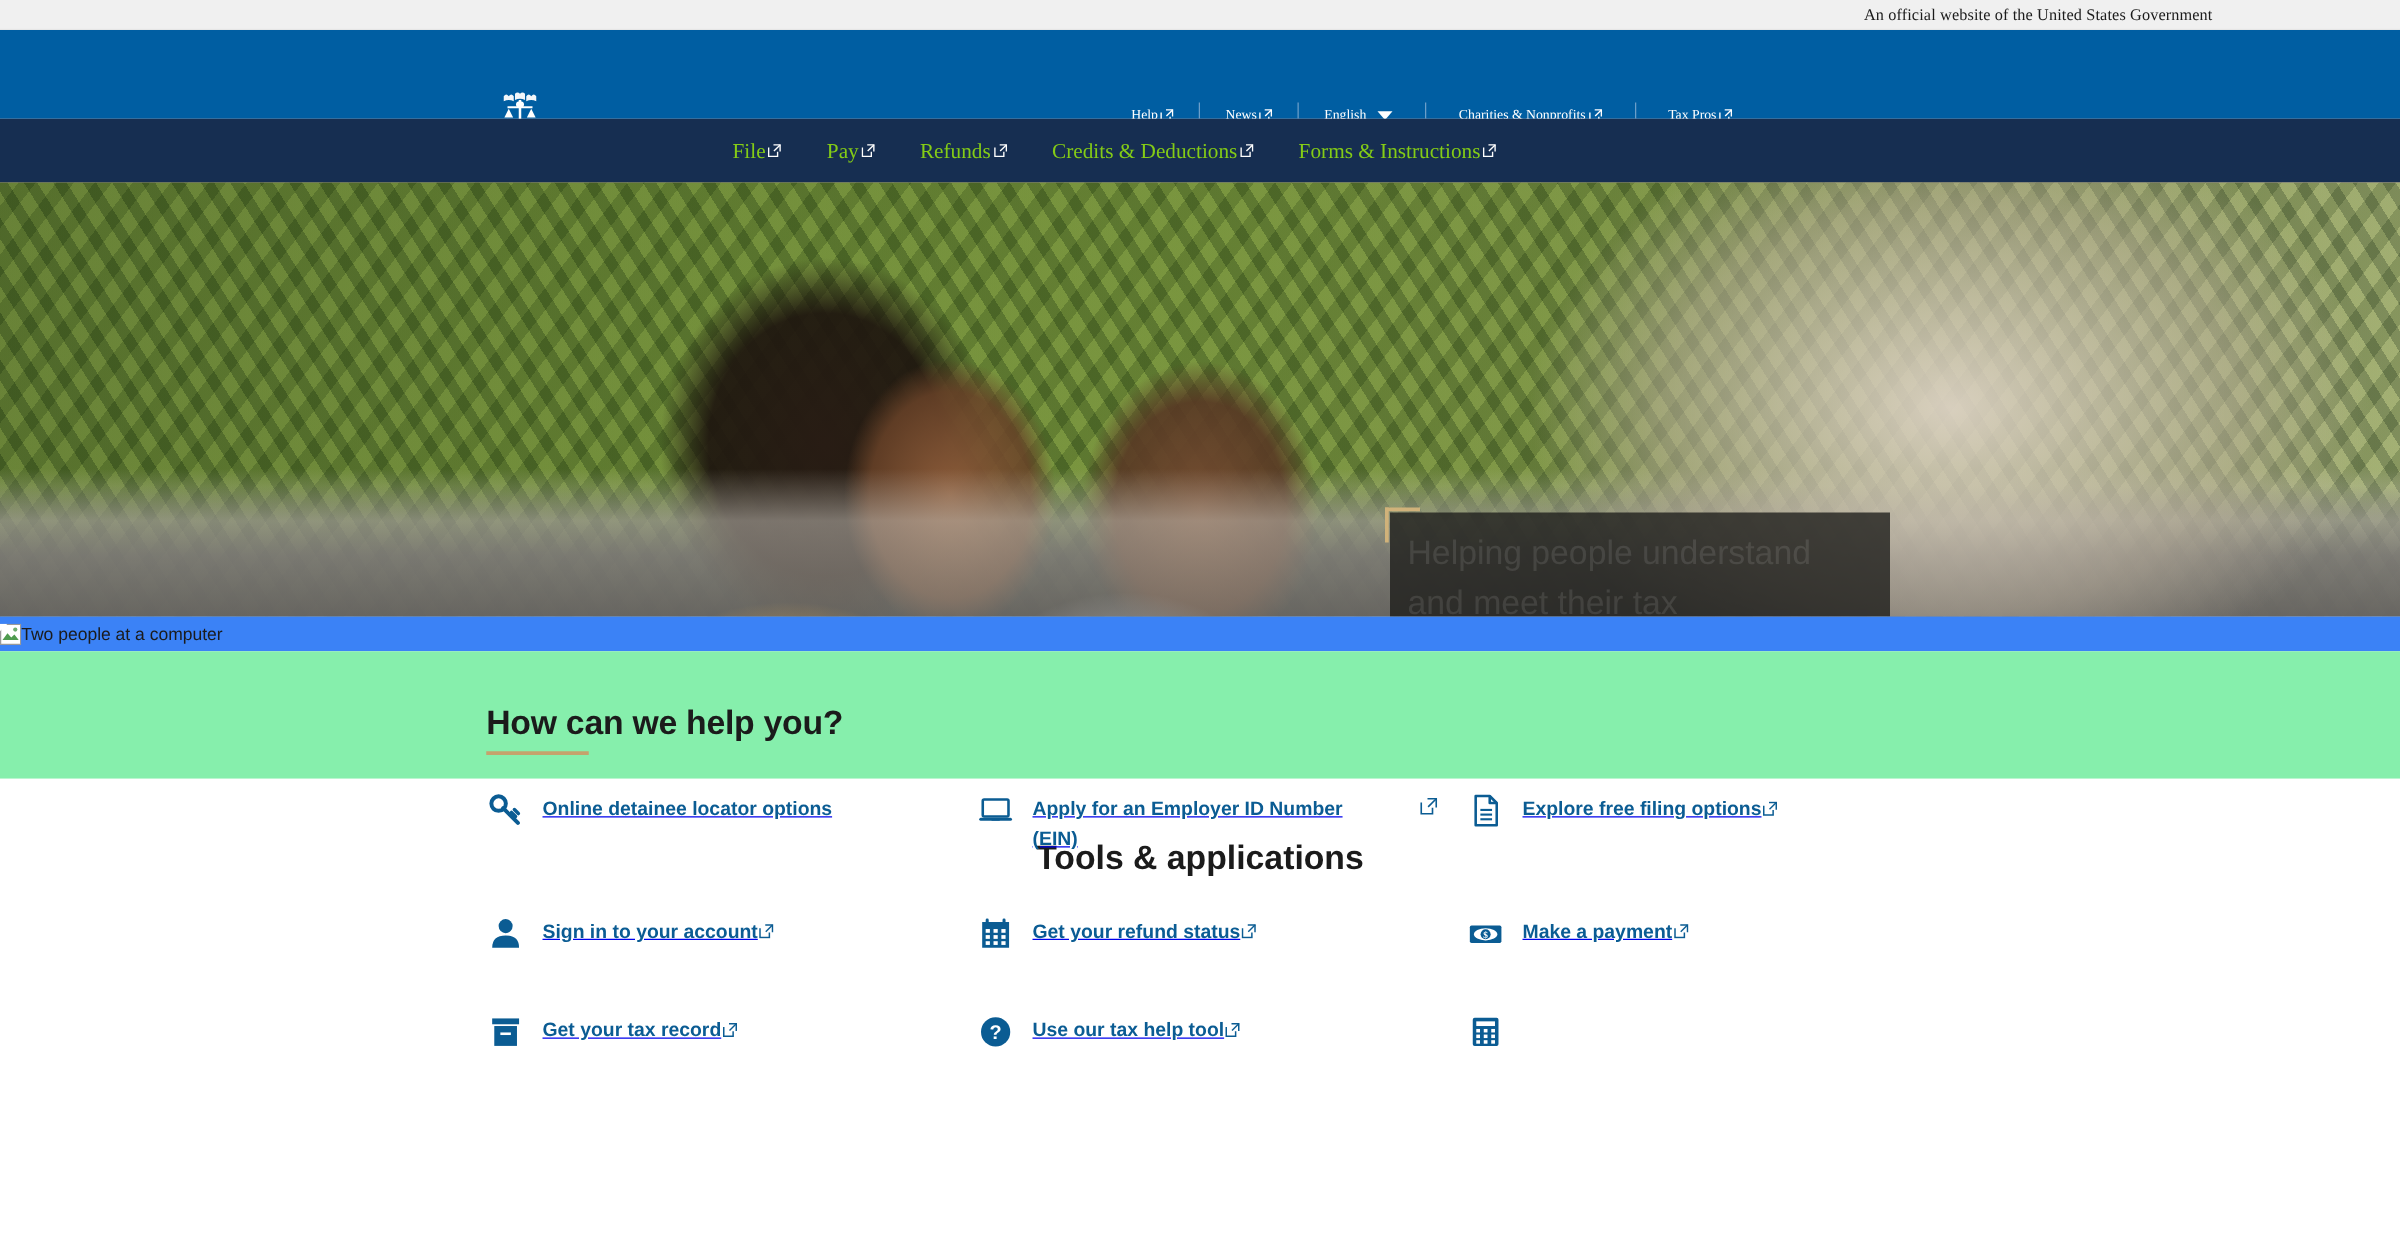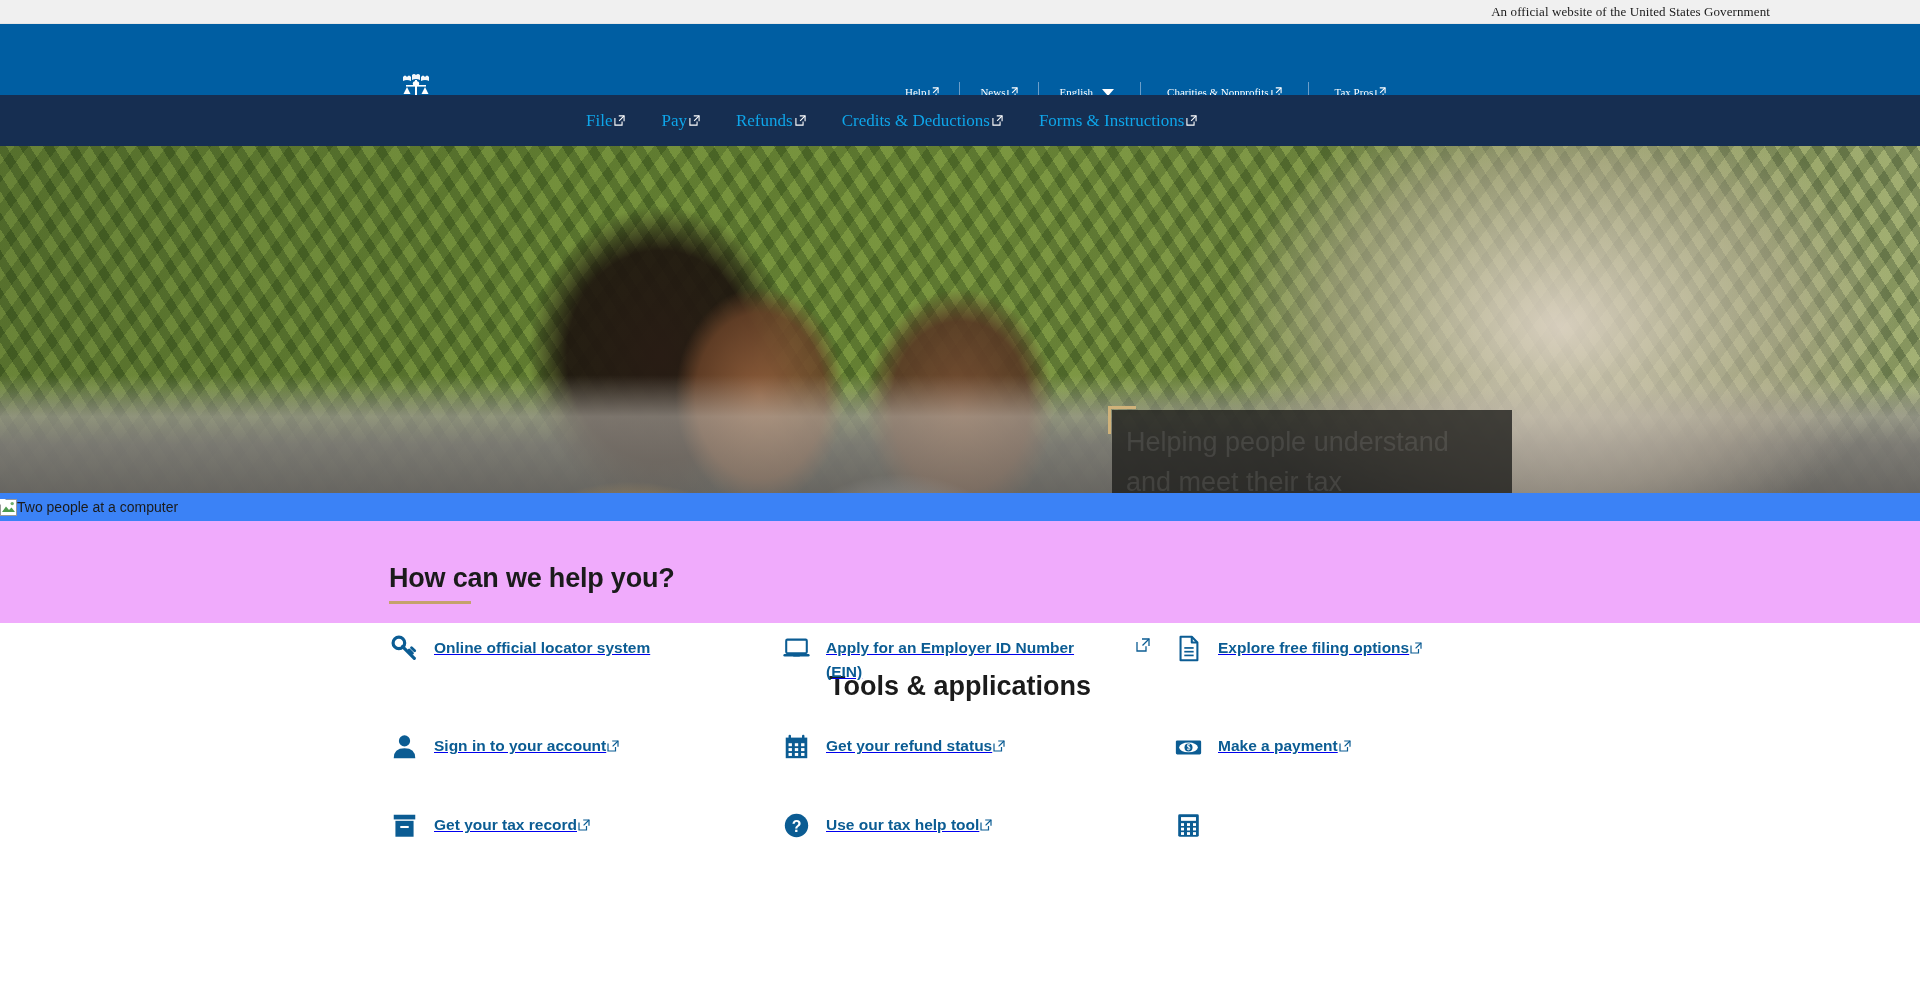--- a/index.html
+++ b/index.html
@@ -112,21 +112,21 @@
     align-items: center;
     gap: 36px;
     font-family: "Liberation Serif", serif;
     font-size: 17px;
     color: #ffffff;
   }
   .nav-link {
     display: inline-flex;
     align-items: center;
     gap: 2px;
-    color: #0ea5e9;
+    color: #84cc16;
     text-decoration: none;
     white-space: nowrap;
     cursor: pointer;
   }
   .search-box {
     position: absolute;
     left: 1263px;
     top: 116px;
     width: 248px;
     height: 22px;
@@ -217,21 +217,21 @@
     flex-shrink: 0;
   }
   .alt-text {
     font-family: "Liberation Sans", sans-serif;
     font-size: 14px;
     color: #1b1b1b;
   }
 
   
   .help-section {
-    background: #f0abfc;
+    background: #86efac;
     padding: 42px 0 60px 0;
   }
   .help-inner { width: 1920px; position: relative; }
   .help-title {
     position: absolute;
     left: 389px;
     top: 0;
     font-size: 27px;
     font-weight: bold;
     color: #1b1b1b;
@@ -458,21 +458,21 @@
         <span class="help-icon">
           <svg viewBox="0 0 31 31" width="29" height="29">
             <g fill="#0b5c93">
               <circle cx="9.5" cy="9.5" r="6.2" fill="none" stroke="#0b5c93" stroke-width="3.4"></circle>
               <path d="M13.4 13.4 L26 26" stroke="#0b5c93" stroke-width="3.4" fill="none" stroke-linecap="round"></path>
               <path d="M20.5 17 L24 20.5" stroke="#0b5c93" stroke-width="3" fill="none" stroke-linecap="round"></path>
               <path d="M23 14.6 L26.4 18" stroke="#0b5c93" stroke-width="3" fill="none" stroke-linecap="round"></path>
             </g>
           </svg>
         </span>
-        <span class="help-link-text">Online official locator system</span>
+        <span class="help-link-text">Online detainee locator options</span>
       </a>
 
       <a class="help-item" href="#">
         <span class="help-icon">
           <svg viewBox="0 0 31 31" width="29" height="29">
             <rect x="4.5" y="6" width="22" height="14.5" rx="1.2" fill="none" stroke="#0b5c93" stroke-width="2.2"></rect>
             <rect x="1.5" y="21.5" width="28" height="2.6" rx="1.3" fill="#0b5c93"></rect>
             <rect x="12" y="23" width="7" height="1.1" fill="#0b5c93"></rect>
           </svg>
         </span>

